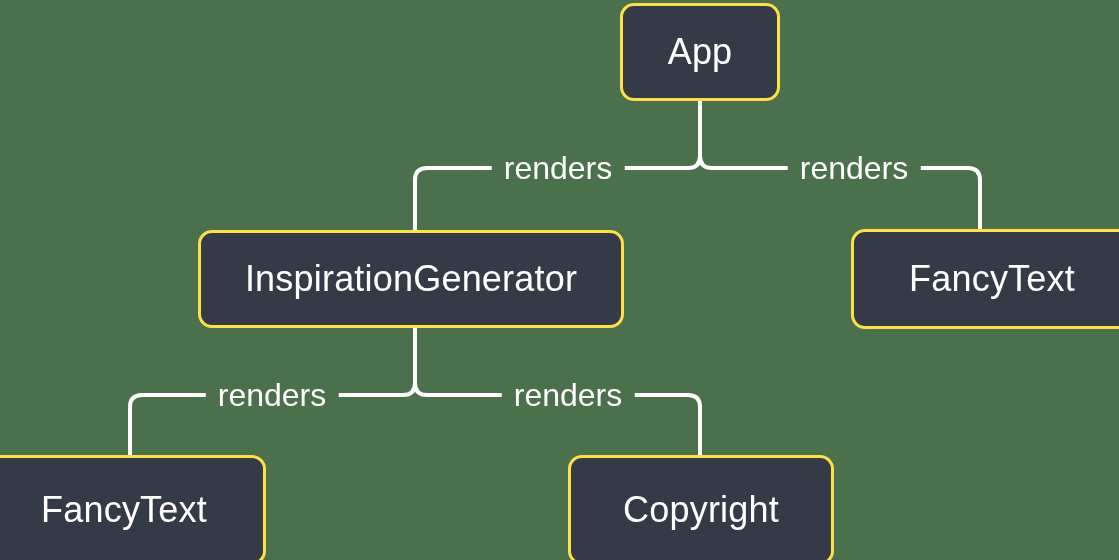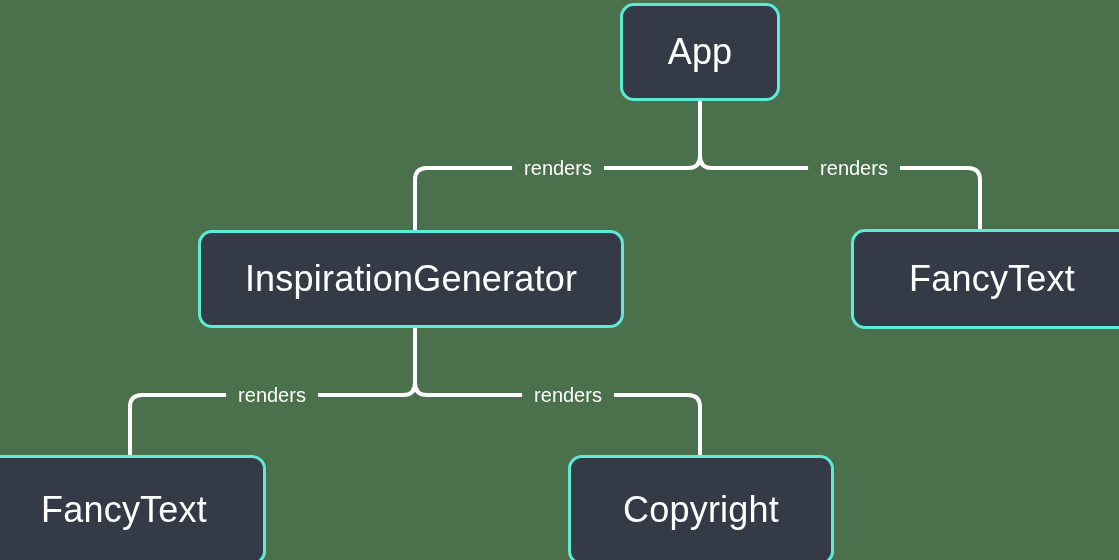--- a/index.html
+++ b/index.html
@@ -21,39 +21,39 @@
     position: absolute;
     left: 0;
     top: 0;
     width: 1119px;
     height: 560px;
   }
   .node-box {
     position: absolute;
     box-sizing: border-box;
     background: #343a46;
-    border: 3px solid #5eead4;
+    border: 3px solid #fde047;
     border-radius: 14px;
     display: flex;
     align-items: center;
     justify-content: center;
     color: #ffffff;
     font-size: 36px;
     letter-spacing: 0.2px;
     white-space: nowrap;
   }
   .node-label {
     color: #ffffff;
     font-size: 36px;
     line-height: 1;
   }
   .edge-label {
     position: absolute;
     color: #ffffff;
-    font-size: 20px;
+    font-size: 32px;
     line-height: 1;
     white-space: nowrap;
     transform: translate(-50%, -50%);
     background: #4a704c;
     padding: 0 12px;
   }
 </style>
 </head>
 <body>
 

